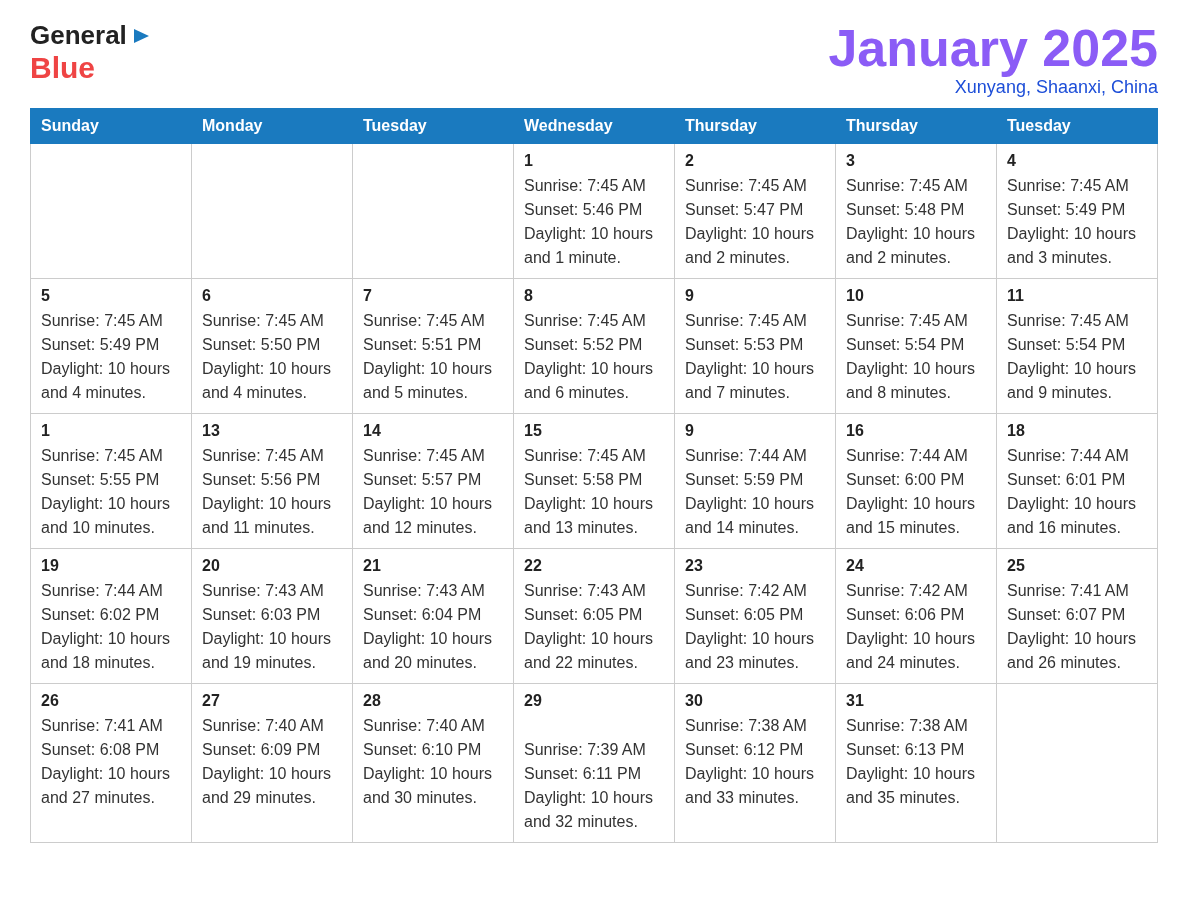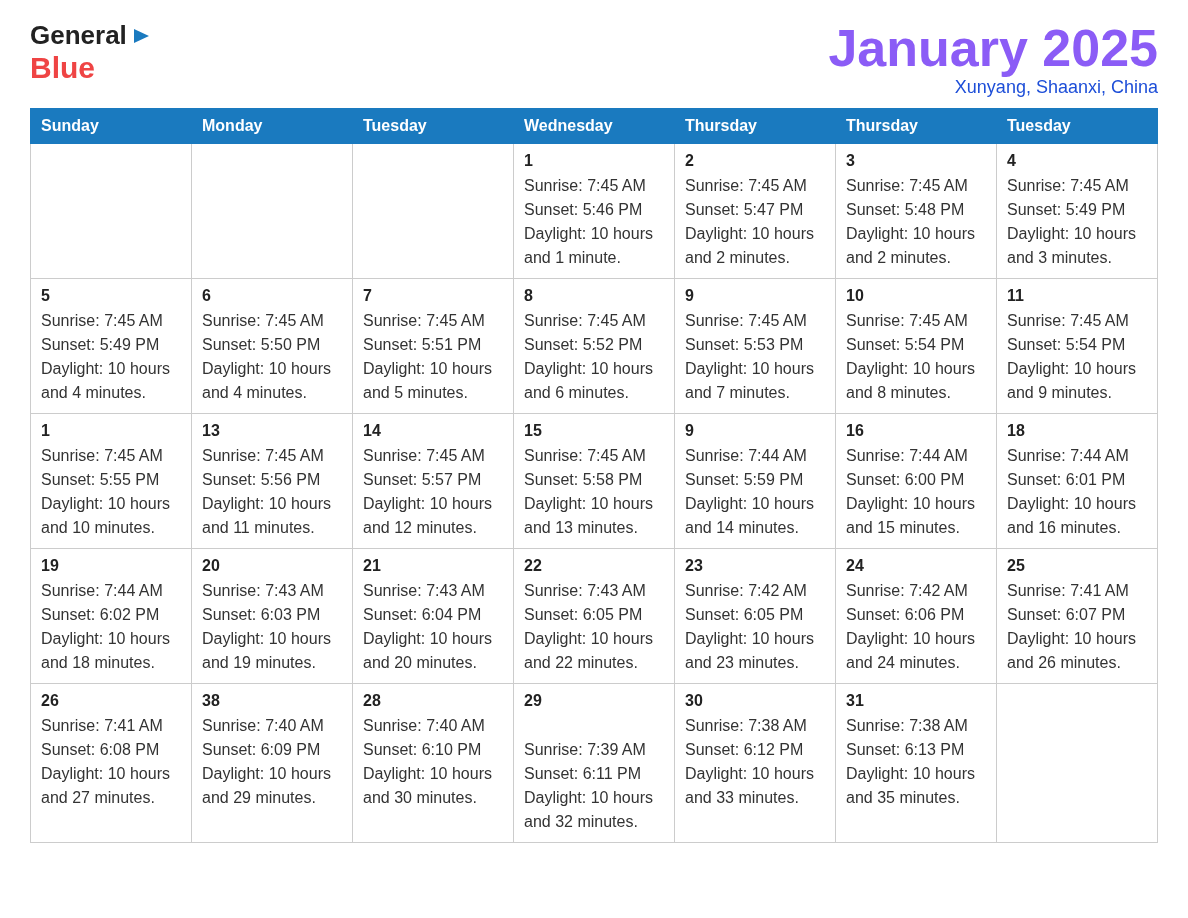--- a/index.html
+++ b/index.html
@@ -294,21 +294,21 @@
         </td>
       </tr>
       <tr>
         <td>
           <span class="day-number">26</span>
           <div class="day-info" style="white-space: pre-line;">Sunrise: 7:41 AM
 Sunset: 6:08 PM
 Daylight: 10 hours and 27 minutes.</div>
         </td>
         <td>
-          <span class="day-number">38</span>
+          <span class="day-number">27</span>
           <div class="day-info" style="white-space: pre-line;">Sunrise: 7:40 AM
 Sunset: 6:09 PM
 Daylight: 10 hours and 29 minutes.</div>
         </td>
         <td>
           <span class="day-number">28</span>
           <div class="day-info" style="white-space: pre-line;">Sunrise: 7:40 AM
 Sunset: 6:10 PM
 Daylight: 10 hours and 30 minutes.</div>
         </td>

